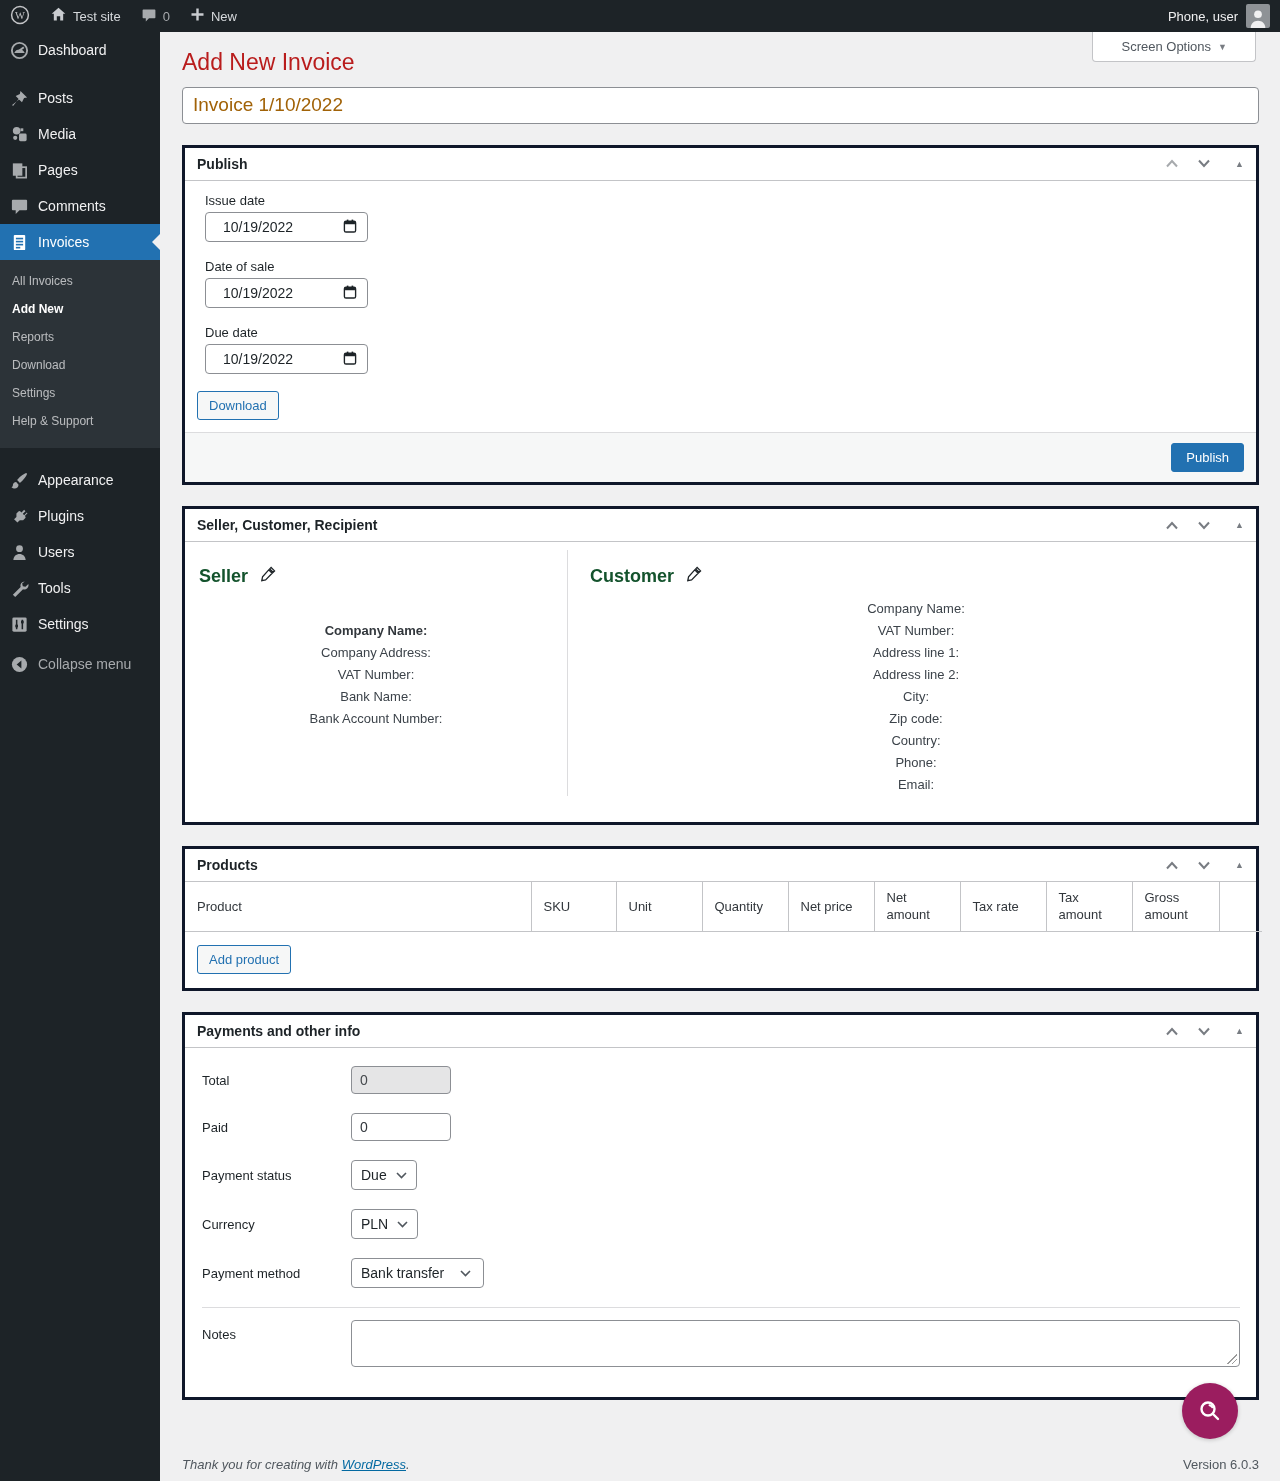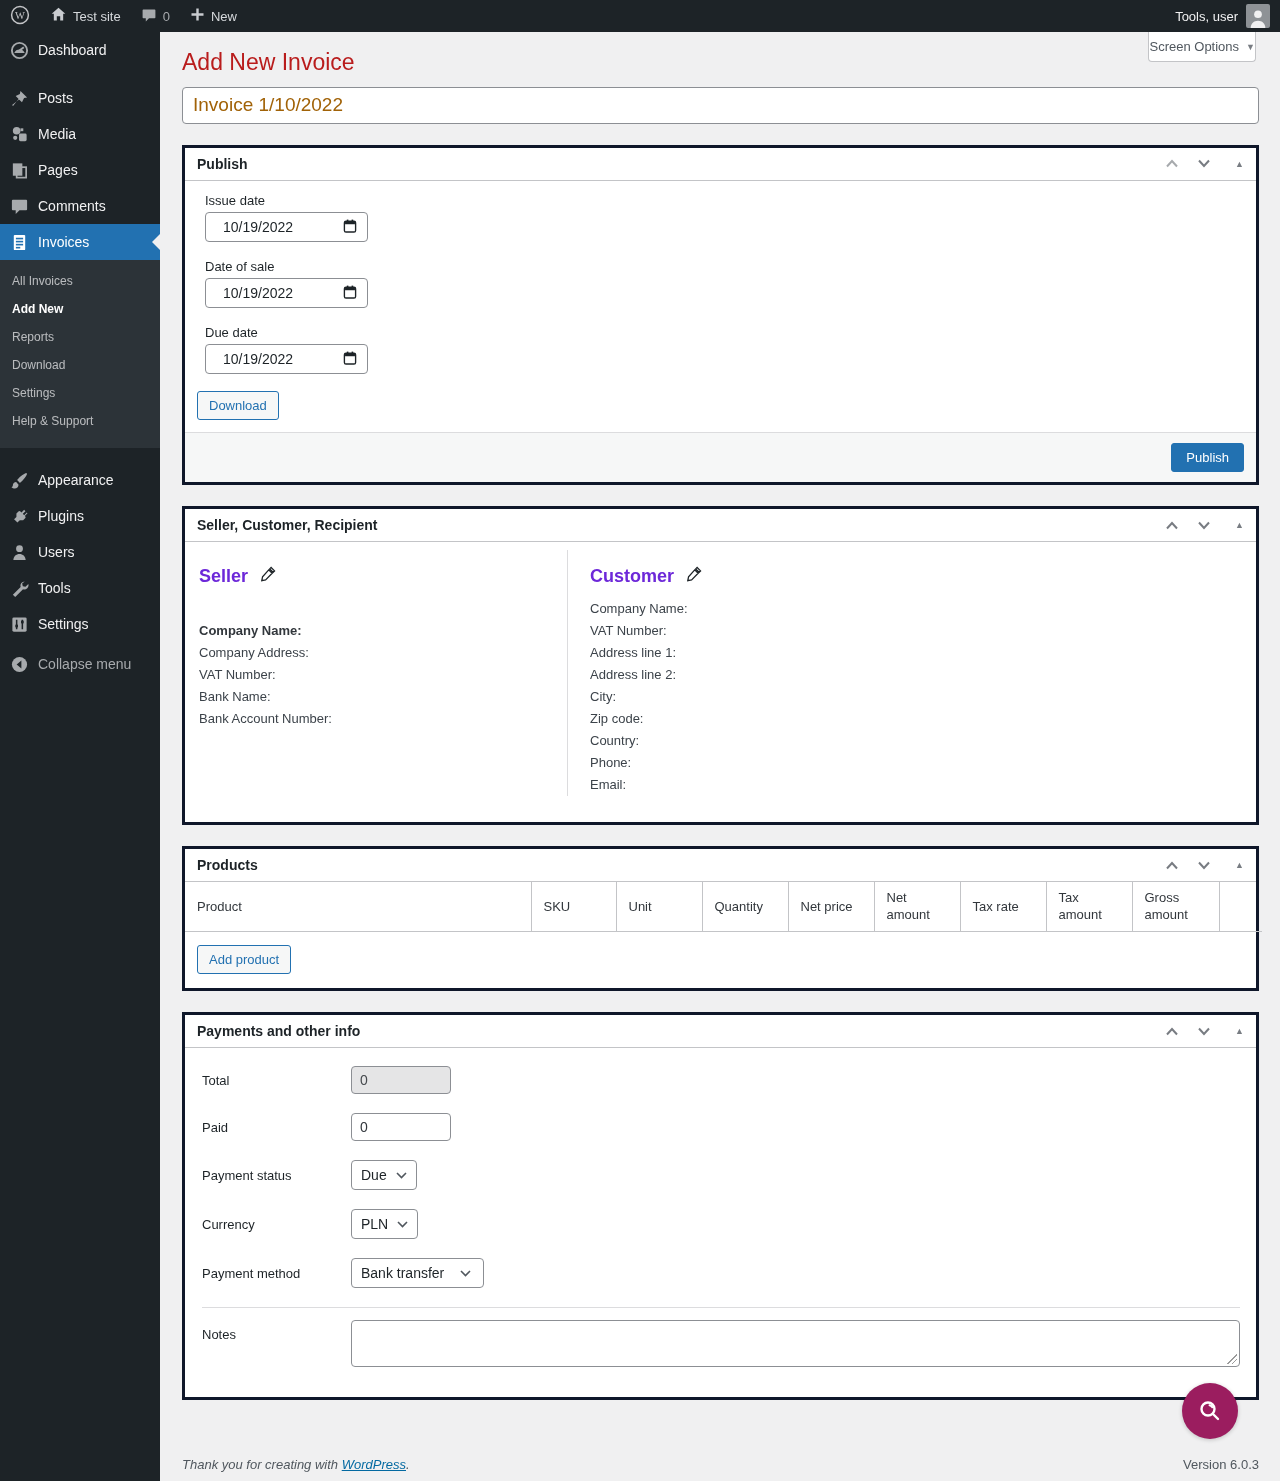--- a/index.html
+++ b/index.html
@@ -25,21 +25,21 @@
   .menu-item.active::after { content:""; position:absolute; right:0; top:50%; margin-top:-8px;
     border:8px solid transparent; border-right-color:#f0f0f1; }
   .submenu { background:#2c3338; padding:7px 0 13px; }
   .submenu-item { padding:7px 12px; color:rgba(240,240,241,.72); font-size:12px; cursor:pointer; }
   .submenu-item.current { color:#fff; font-weight:bold; }
   .collapse-item { color:#a7aaad; margin-top:4px; }
 
   
   .content { position:absolute; top:32px; left:160px; width:1120px; padding:0 21px 0 22px; }
   .screen-options { position:absolute; top:0; right:24px; background:#fff; border:1px solid #c3c4c7; border-top:none;
-    border-radius:0 0 4px 4px; color:#50575e; font-size:13px; padding:7px 0; display:flex; align-items:center; gap:7px; cursor:pointer; }
+    border-radius:0 0 4px 4px; color:#50575e; font-size:13px; padding:7px 28px; display:flex; align-items:center; gap:7px; cursor:pointer; }
   h1.page-title { font-size:23px; font-weight:400; color:#b91c1c; padding:16px 0 4px; line-height:1.3; }
   .title-input { width:100%; height:37px; margin-top:5px; border:1px solid #8c8f94; border-radius:4px; background:#fff;
     font-size:19px; color:#a16207; padding:3px 10px; font-family:"Liberation Sans", sans-serif; }
 
   
   .metabox { background:#fff; border:3px solid #0f172a; margin-top:21px; }
   .mb-header { display:flex; align-items:center; padding:7px 12px; border-bottom:1px solid #c3c4c7; }
   .mb-title { font-size:14px; font-weight:bold; color:#1d2327; line-height:1.3; }
   .mb-controls { margin-left:auto; display:flex; align-items:center; gap:14px; }
   .mb-btn { background:none; border:none; cursor:pointer; display:flex; align-items:center; padding:0 2px; }
@@ -56,22 +56,22 @@
     font-size:13px; padding:6px 11px; cursor:pointer; font-family:"Liberation Sans", sans-serif; }
   .publish-footer { background:#f6f7f7; border-top:1px solid #dcdcde; padding:10px 12px; display:flex; justify-content:flex-end; }
   .btn-primary { background:#2271b1; border:1px solid #2271b1; color:#fff; border-radius:3px; font-size:13px;
     padding:6px 14px; cursor:pointer; font-family:"Liberation Sans", sans-serif; }
 
   
   .parties-body { display:flex; padding:8px 0 26px; }
   .party-col { padding:8px 14px 0; }
   .party-col.seller { width:383px; border-right:1px solid #dcdcde; }
   .party-col.customer { flex:1; padding-left:22px; }
-  .party-heading { display:flex; align-items:center; gap:12px; font-size:18px; font-weight:bold; color:#6d28d9; margin-top:8px; }
-  .party-list { font-size:13px; color:#3c434a; }
+  .party-heading { display:flex; align-items:center; gap:12px; font-size:18px; font-weight:bold; color:#14532d; margin-top:8px; }
+  .party-list { font-size:13px; color:#3c434a;text-align:center; }
   .party-list .row { line-height:22px; }
   .seller .party-list { margin-top:33px; }
   .customer .party-list { margin-top:11px; }
   .party-list .row.bold { font-weight:bold; color:#32373c; }
 
   
   .products-table { width:100%; border-collapse:collapse; table-layout:fixed; }
   .products-table th { font-size:13px; font-weight:400; color:#32373c; text-align:left; padding:8px 10px 8px 12px;
     border-bottom:1px solid #c3c4c7; border-left:1px solid #c3c4c7; height:46px; vertical-align:middle; line-height:1.25; }
   .products-table th:first-child { border-left:none; }
@@ -141,21 +141,21 @@
       <div class="ab-item">
         <span>
           <svg width="15" height="15" viewBox="0 0 20 20" fill="#c9ccd0">
               <path d="M8.4 2h3.2v6.4H18v3.2h-6.4V18H8.4v-6.4H2V8.4h6.4z"></path>
             </svg>
         </span>
         <span>New</span>
       </div>
     </div>
     <div class="ab-right">
-      <span style="color:#f0f0f1; cursor:pointer;">Tools, user</span>
+      <span style="color:#f0f0f1; cursor:pointer;">Phone, user</span>
       <span class="avatar">
         <svg width="22" height="22" viewBox="0 0 24 24">
             <circle cx="12" cy="9" r="4.2" fill="#f0f0f1"></circle>
             <path d="M4 24c0-5 3.6-8 8-8s8 3 8 8z" fill="#f0f0f1"></path>
           </svg>
       </span>
     </div>
   </div>
 
   <div class="sidebar">

